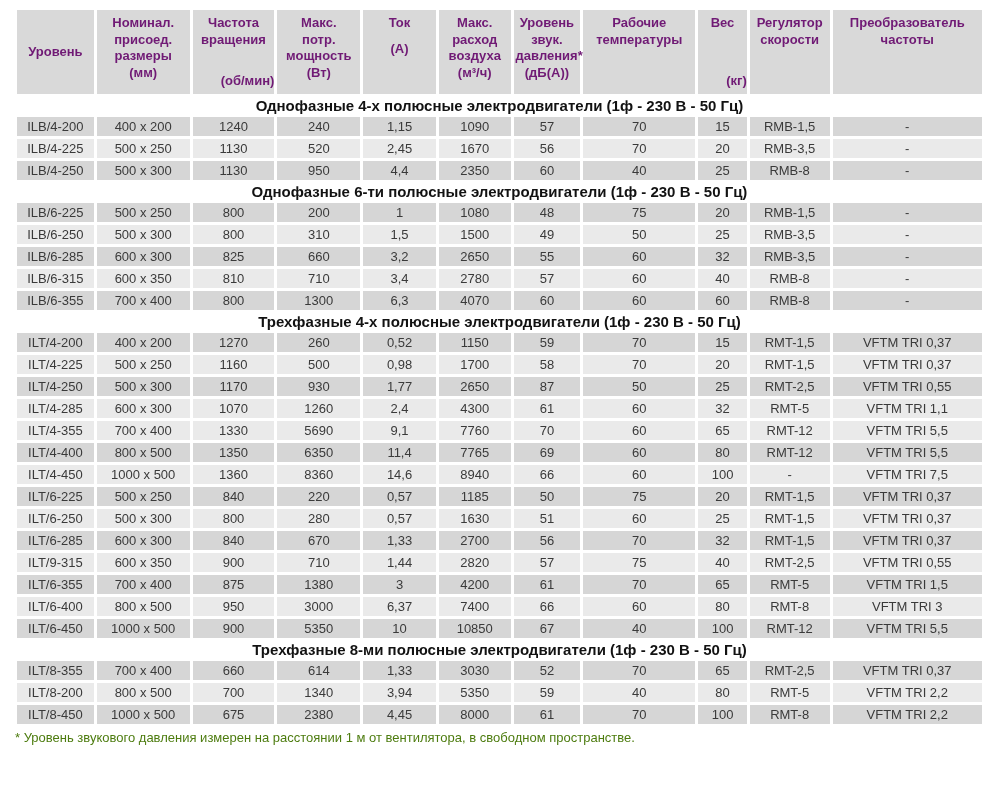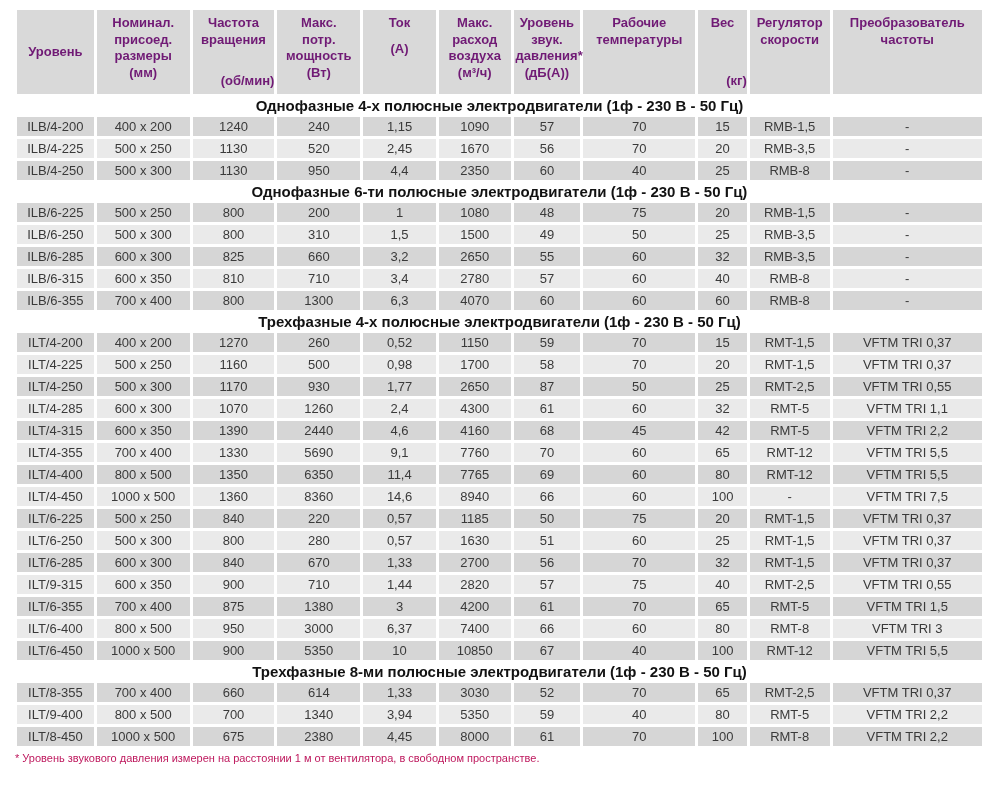--- a/index.html
+++ b/index.html
@@ -58,22 +58,22 @@
   tr.light td{background:var(--row-light);}
   tr.section-row td{
     background:var(--background);
     font-weight:bold;
     color:var(--section-text);
     font-size:15px;
     height:16px;
     white-space:nowrap;
   }
   .footnote{
-    font-size:11px;
-    color:#be185d;
+    font-size:13px;
+    color:#4d7c0f;
     padding:3px 0 0 1px;
   }
 </style>
 </head>
 <body>
 
 <div class="wrap">
   <table>
     <colgroup>
       <col style="width:76px">
@@ -278,33 +278,20 @@
           <td>1070</td>
           <td>1260</td>
           <td>2,4</td>
           <td>4300</td>
           <td>61</td>
           <td>60</td>
           <td>32</td>
           <td>RMT-5</td>
           <td>VFTM TRI 1,1</td>
         </tr>
-        <tr class="dark">
-          <td>ILT/4-315</td>
-          <td>600 x 350</td>
-          <td>1390</td>
-          <td>2440</td>
-          <td>4,6</td>
-          <td>4160</td>
-          <td>68</td>
-          <td>45</td>
-          <td>42</td>
-          <td>RMT-5</td>
-          <td>VFTM TRI 2,2</td>
-        </tr>
         <tr class="light">
           <td>ILT/4-355</td>
           <td>700 x 400</td>
           <td>1330</td>
           <td>5690</td>
           <td>9,1</td>
           <td>7760</td>
           <td>70</td>
           <td>60</td>
           <td>65</td>
@@ -438,21 +425,21 @@
           <td>614</td>
           <td>1,33</td>
           <td>3030</td>
           <td>52</td>
           <td>70</td>
           <td>65</td>
           <td>RMT-2,5</td>
           <td>VFTM TRI 0,37</td>
         </tr>
         <tr class="light">
-          <td>ILT/9-400</td>
+          <td>ILT/8-200</td>
           <td>800 x 500</td>
           <td>700</td>
           <td>1340</td>
           <td>3,94</td>
           <td>5350</td>
           <td>59</td>
           <td>40</td>
           <td>80</td>
           <td>RMT-5</td>
           <td>VFTM TRI 2,2</td>

